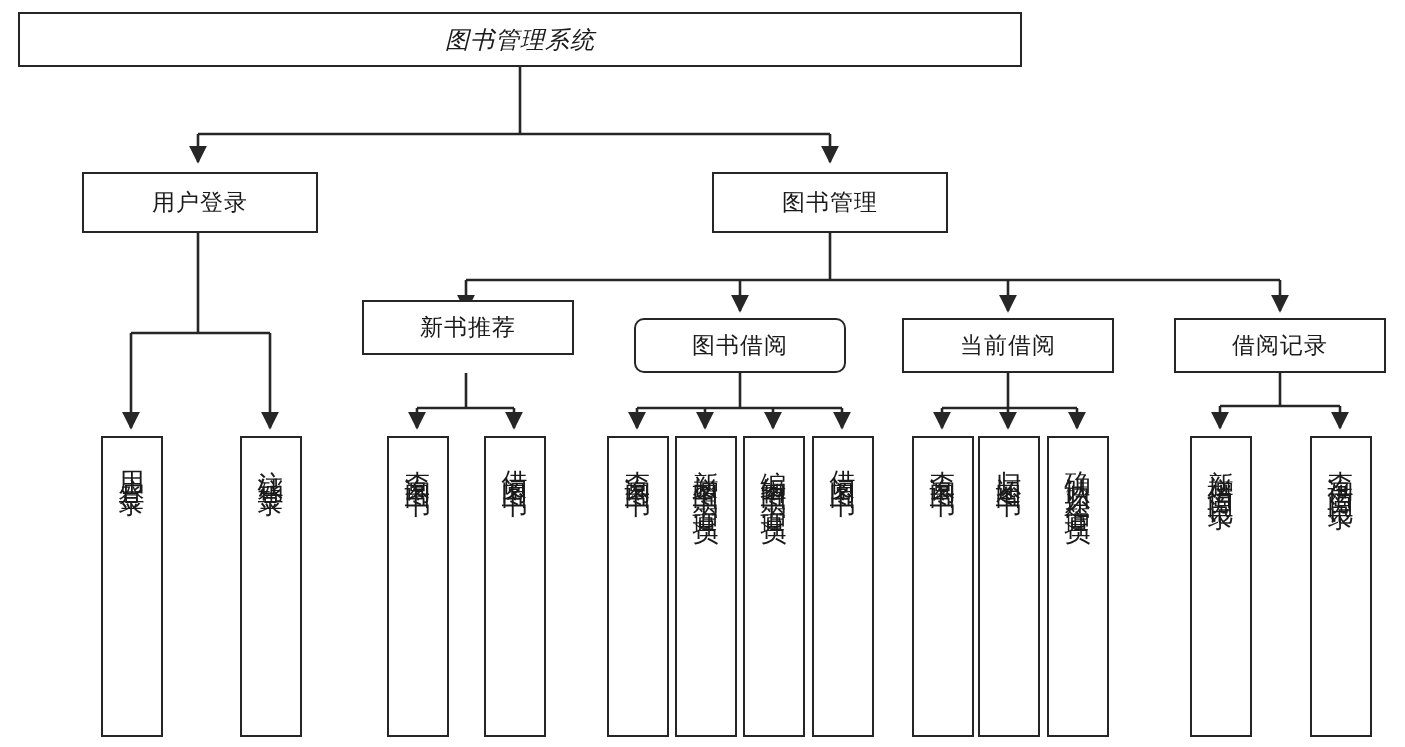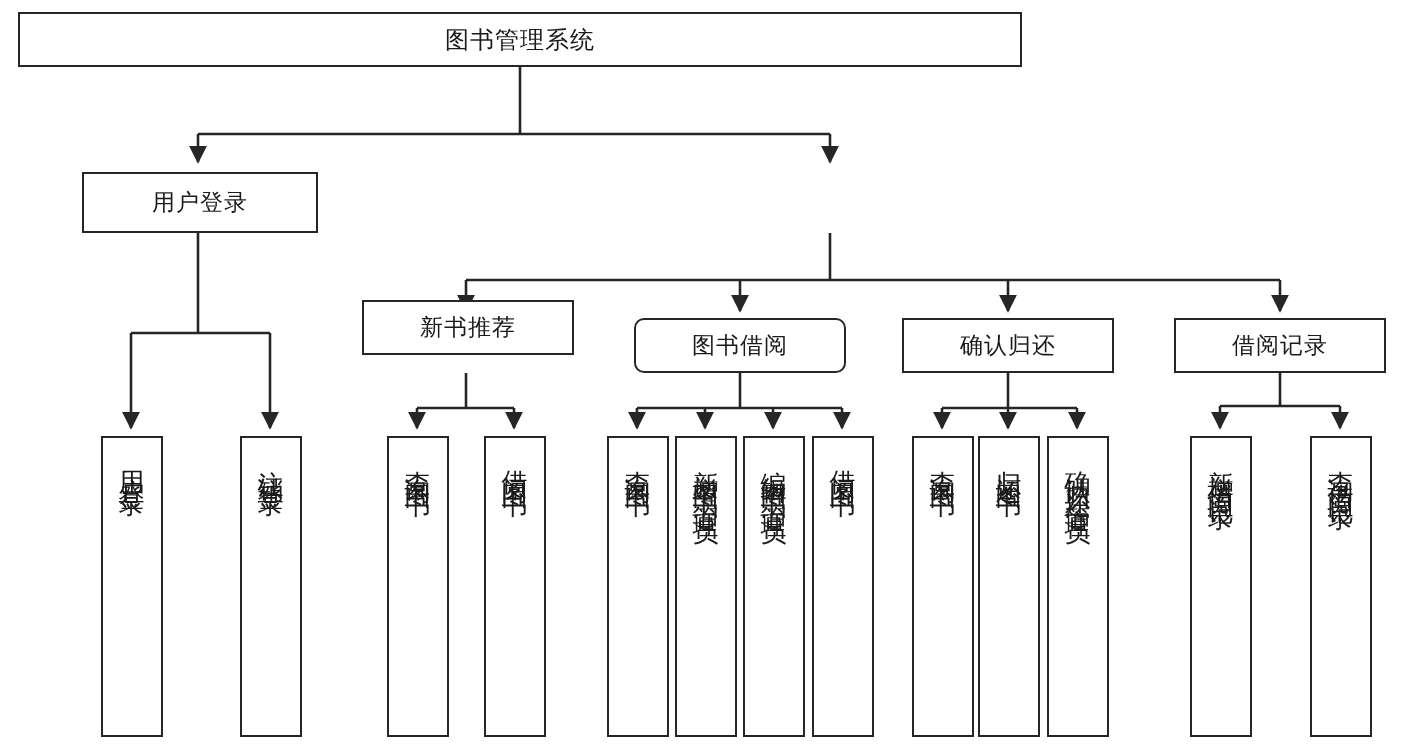--- a/index.html
+++ b/index.html
@@ -43,20 +43,21 @@
     line-height: 1.0;
     white-space: nowrap;
   }
   
   .node.h .label {
     font-size: 23px;
     letter-spacing: 1px;
   }
   .node.root .label {
     font-size: 24px;
+    font-style: italic;
   }
   
   .node.v {
     align-items: flex-start;
     justify-content: center;
     padding-top: 12px;
   }
   .node.v .label {
     writing-mode: vertical-rl;
     text-orientation: upright;
@@ -131,29 +132,32 @@
     </g>
   </svg>
 
   <div class="node h root" style="left:18px; top:12px; width:1004px; height:55px;">
     <span class="label">图书管理系统</span>
   </div>
 
   <div class="node h" style="left:82px; top:172px; width:236px; height:61px;">
     <span class="label">用户登录</span>
   </div>
+  <div class="node h" style="left:712px; top:172px; width:236px; height:61px;">
+    <span class="label">图书管理</span>
+  </div>
 
   <div class="node h" style="left:362px; top:300px; width:212px; height:55px;">
     <span class="label">新书推荐</span>
   </div>
   <div class="node h" style="left:634px; top:318px; width:212px; height:55px;border-radius:10px;">
     <span class="label">图书借阅</span>
   </div>
   <div class="node h" style="left:902px; top:318px; width:212px; height:55px;">
-    <span class="label">确认归还</span>
+    <span class="label">当前借阅</span>
   </div>
   <div class="node h" style="left:1174px; top:318px; width:212px; height:55px;">
     <span class="label">借阅记录</span>
   </div>
 
   <div class="node v" style="left:101px; top:436px; width:62px; height:301px;">
     <span class="label">用户登录</span>
   </div>
   <div class="node v" style="left:240px; top:436px; width:62px; height:301px;">
     <span class="label">注销登录</span>

